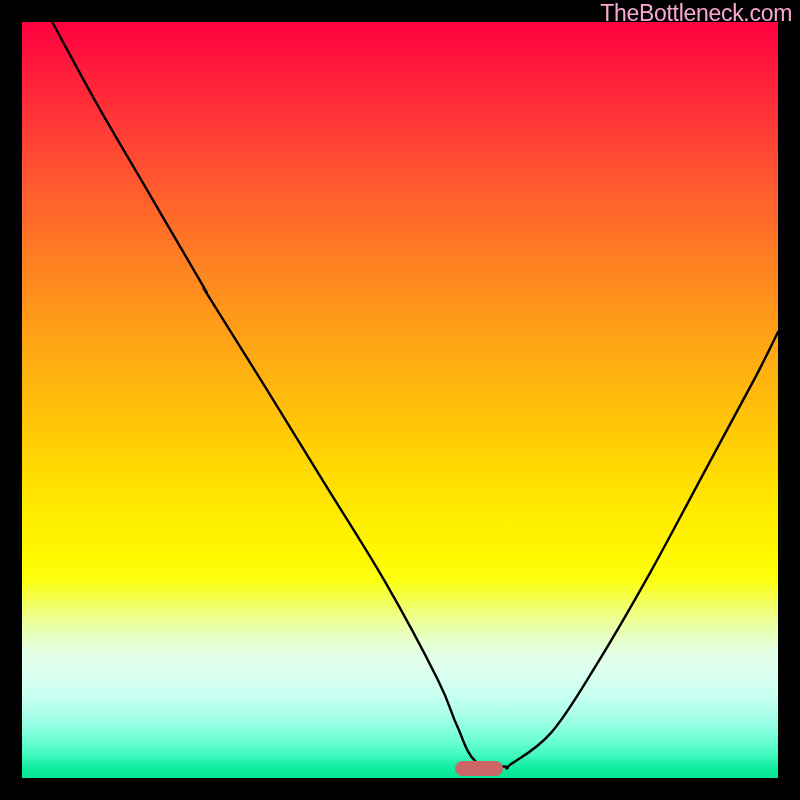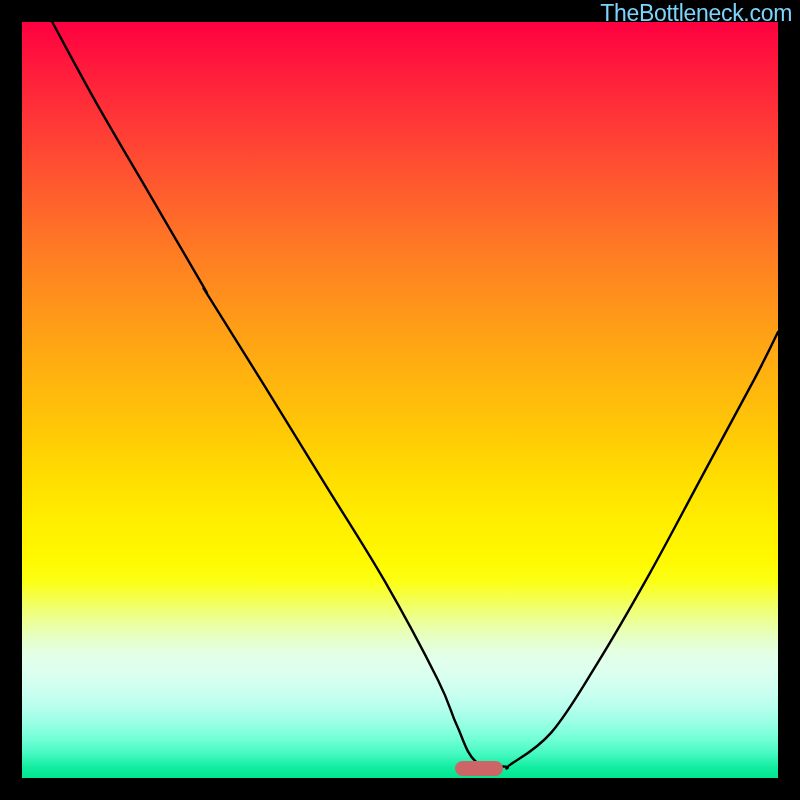--- a/index.html
+++ b/index.html
@@ -73,21 +73,21 @@
     background: #cc6666;
     border-radius: 999px;
   }
   .watermark {
     position: absolute;
     top: 0px;
     right: 8px;
     font-family: Arial, Helvetica, sans-serif;
     font-size: 23px;
     font-weight: 400;
-    color: #7dd3fc;
+    color: #f9a8d4;
     letter-spacing: -0.3px;
   }
 </style>
 </head>
 <body>
 
 <div class="frame">
 
   <div class="plot-area">
 

